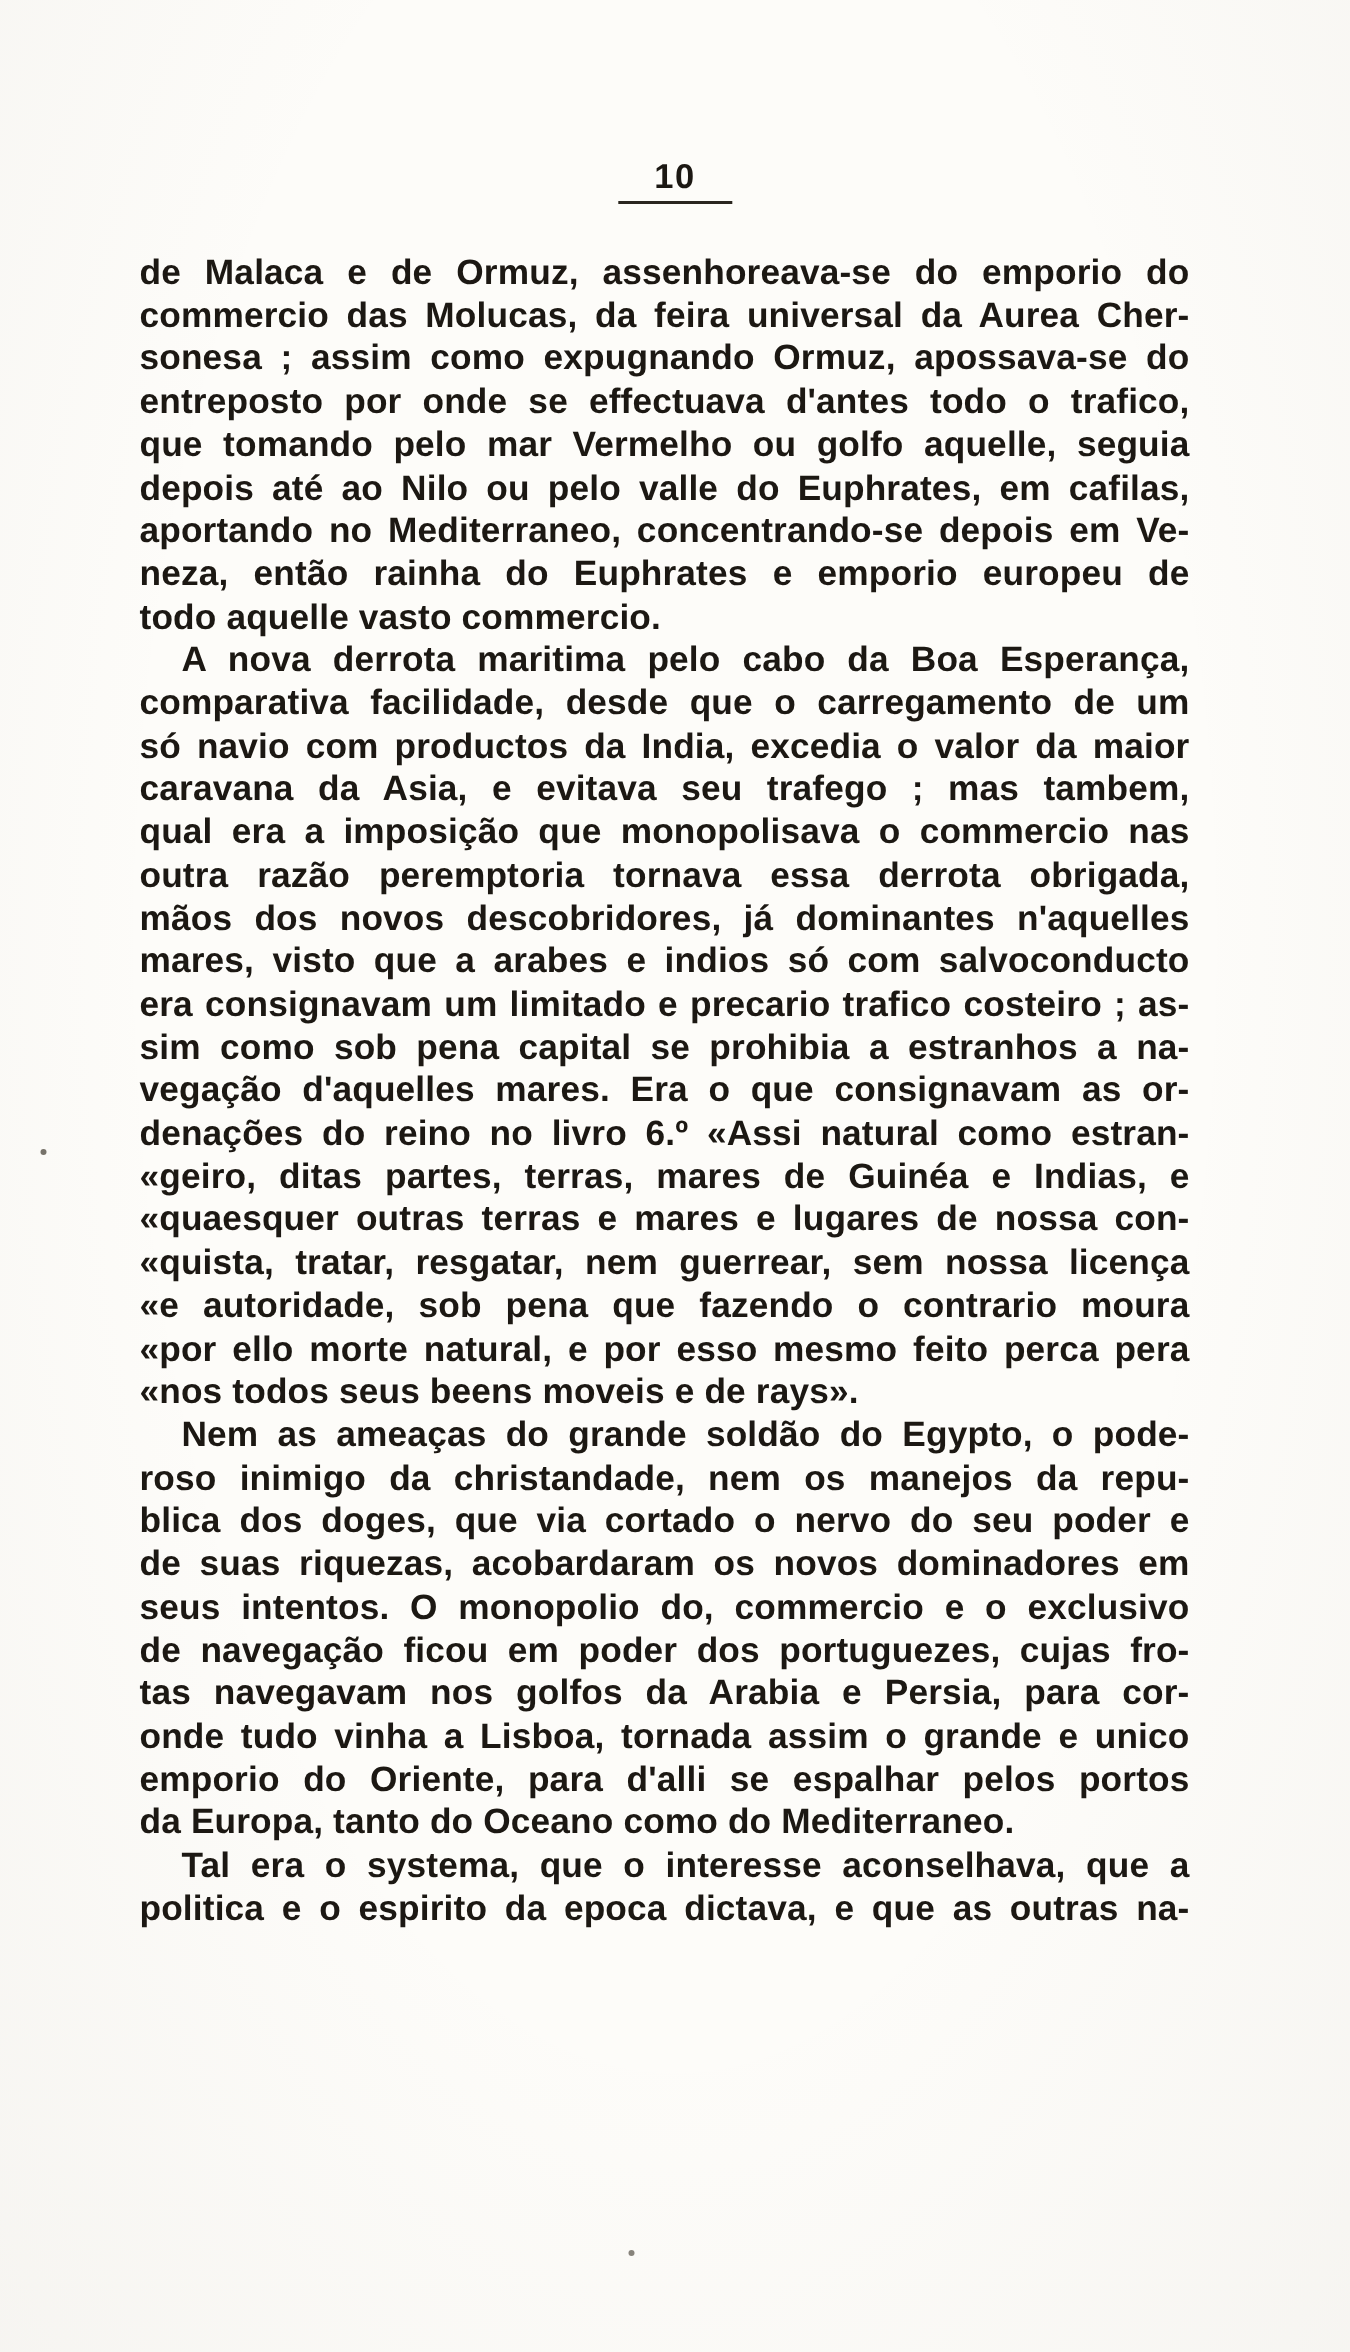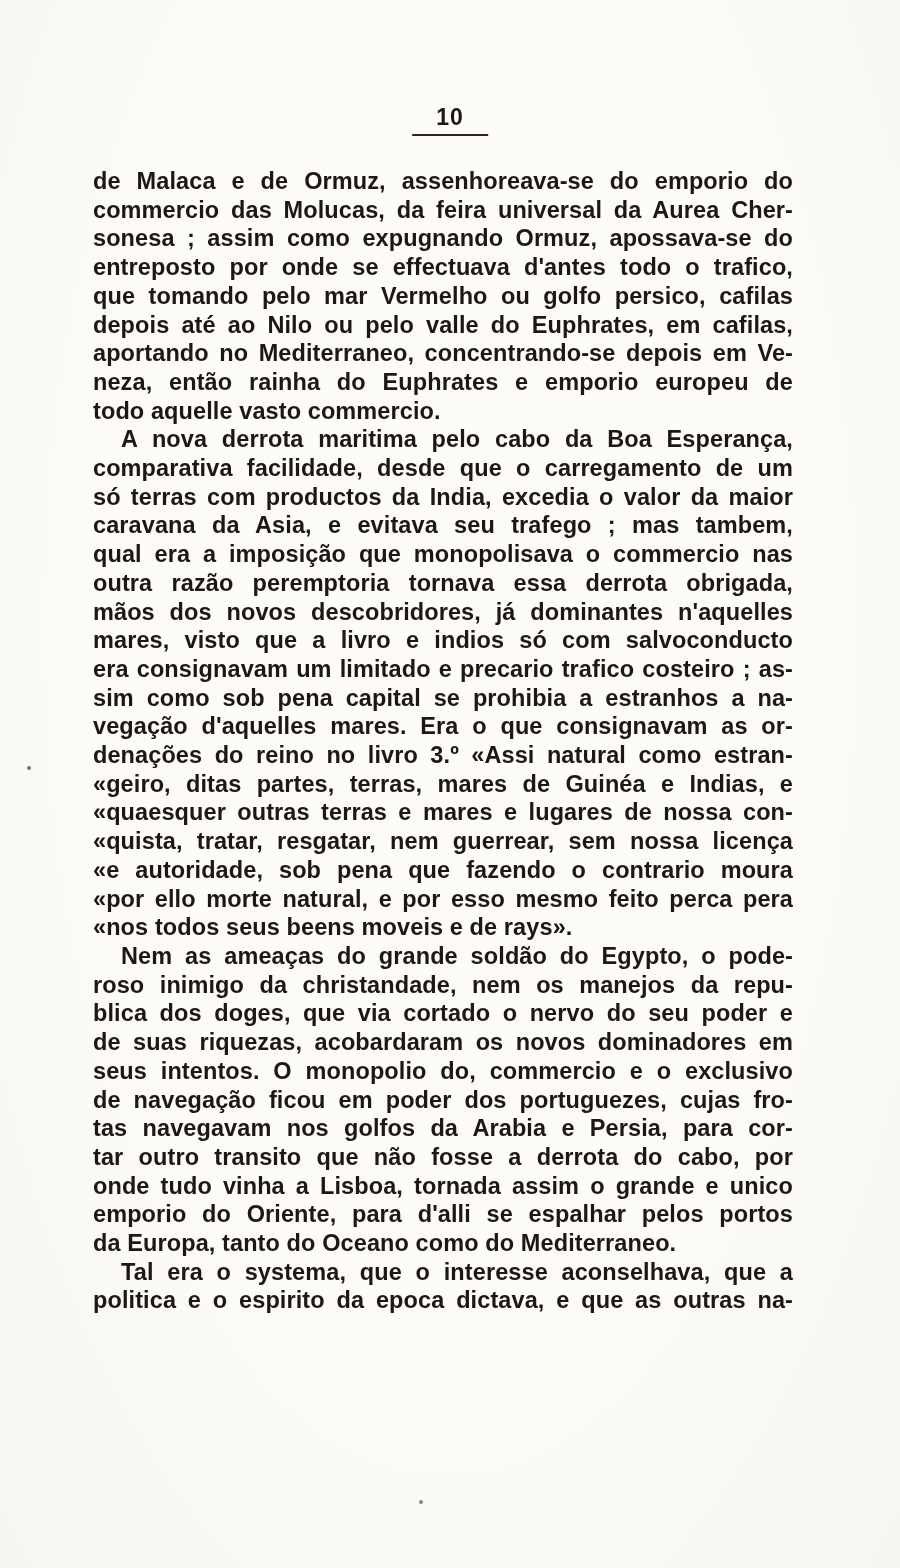--- a/index.html
+++ b/index.html
@@ -87,55 +87,54 @@
 
 <div class="page">
   <div class="page-number">10</div>
 
   <div class="text-block">
       <div class="paragraph">
         <div class="line">de Malaca e de Ormuz, assenhoreava-se do emporio do</div>
         <div class="line">commercio das Molucas, da feira universal da Aurea Cher-</div>
         <div class="line">sonesa ; assim como expugnando Ormuz, apossava-se do</div>
         <div class="line">entreposto por onde se effectuava d'antes todo o trafico,</div>
-        <div class="line">que tomando pelo mar Vermelho ou golfo persico, cafilas</div>
+        <div class="line">que tomando pelo mar Vermelho ou golfo aquelle, seguia</div>
         <div class="line">depois até ao Nilo ou pelo valle do Euphrates, em cafilas,</div>
         <div class="line">aportando no Mediterraneo, concentrando-se depois em Ve-</div>
         <div class="line">neza, então rainha do Euphrates e emporio europeu de</div>
         <div class="line para-last">todo aquelle vasto commercio.</div>
       </div>
       <div class="paragraph">
         <div class="line para-first">A nova derrota maritima pelo cabo da Boa Esperança,</div>
         <div class="line">comparativa facilidade, desde que o carregamento de um</div>
-        <div class="line">só terras com productos da India, excedia o valor da maior</div>
+        <div class="line">só navio com productos da India, excedia o valor da maior</div>
         <div class="line">caravana da Asia, e evitava seu trafego ; mas tambem,</div>
         <div class="line">qual era a imposição que monopolisava o commercio nas</div>
         <div class="line">outra razão peremptoria tornava essa derrota obrigada,</div>
         <div class="line">mãos dos novos descobridores, já dominantes n'aquelles</div>
-        <div class="line">mares, visto que a livro e indios só com salvoconducto</div>
+        <div class="line">mares, visto que a arabes e indios só com salvoconducto</div>
         <div class="line">era consignavam um limitado e precario trafico costeiro ; as-</div>
         <div class="line">sim como sob pena capital se prohibia a estranhos a na-</div>
         <div class="line">vegação d'aquelles mares. Era o que consignavam as or-</div>
-        <div class="line">denações do reino no livro 3.º «Assi natural como estran-</div>
+        <div class="line">denações do reino no livro 6.º «Assi natural como estran-</div>
         <div class="line">«geiro, ditas partes, terras, mares de Guinéa e Indias, e</div>
         <div class="line">«quaesquer outras terras e mares e lugares de nossa con-</div>
         <div class="line">«quista, tratar, resgatar, nem guerrear, sem nossa licença</div>
         <div class="line">«e autoridade, sob pena que fazendo o contrario moura</div>
         <div class="line">«por ello morte natural, e por esso mesmo feito perca pera</div>
         <div class="line para-last">«nos todos seus beens moveis e de rays».</div>
       </div>
       <div class="paragraph">
         <div class="line para-first">Nem as ameaças do grande soldão do Egypto, o pode-</div>
         <div class="line">roso inimigo da christandade, nem os manejos da repu-</div>
         <div class="line">blica dos doges, que via cortado o nervo do seu poder e</div>
         <div class="line">de suas riquezas, acobardaram os novos dominadores em</div>
         <div class="line">seus intentos. O monopolio do, commercio e o exclusivo</div>
         <div class="line">de navegação ficou em poder dos portuguezes, cujas fro-</div>
         <div class="line">tas navegavam nos golfos da Arabia e Persia, para cor-</div>
-        <div class="line">tar outro transito que não fosse a derrota do cabo, por</div>
         <div class="line">onde tudo vinha a Lisboa, tornada assim o grande e unico</div>
         <div class="line">emporio do Oriente, para d'alli se espalhar pelos portos</div>
         <div class="line para-last">da Europa, tanto do Oceano como do Mediterraneo.</div>
       </div>
       <div class="paragraph">
         <div class="line para-first">Tal era o systema, que o interesse aconselhava, que a</div>
         <div class="line">politica e o espirito da epoca dictava, e que as outras na-</div>
       </div>
     </div>
 

